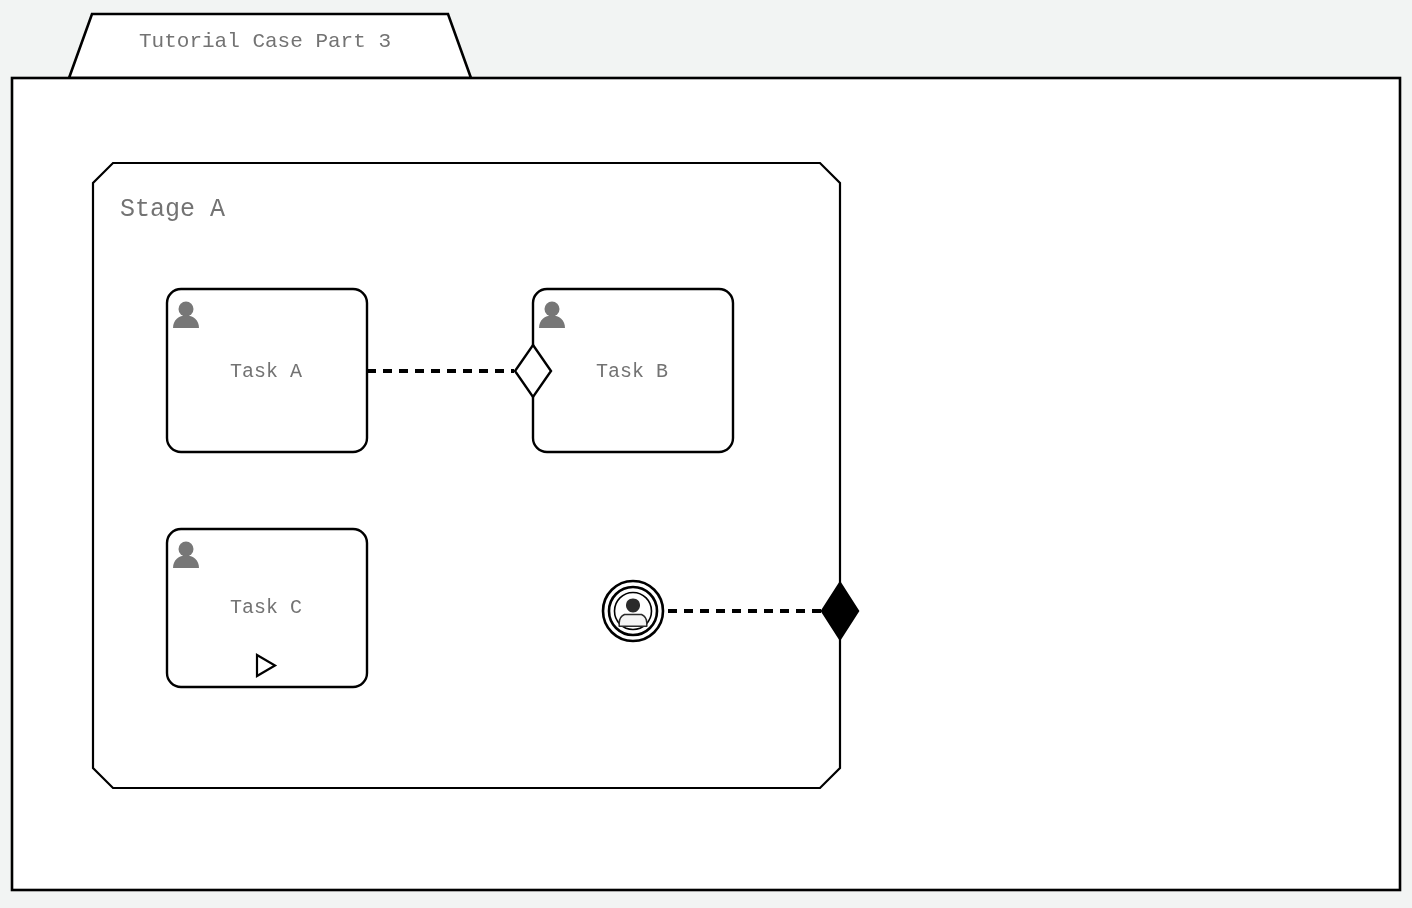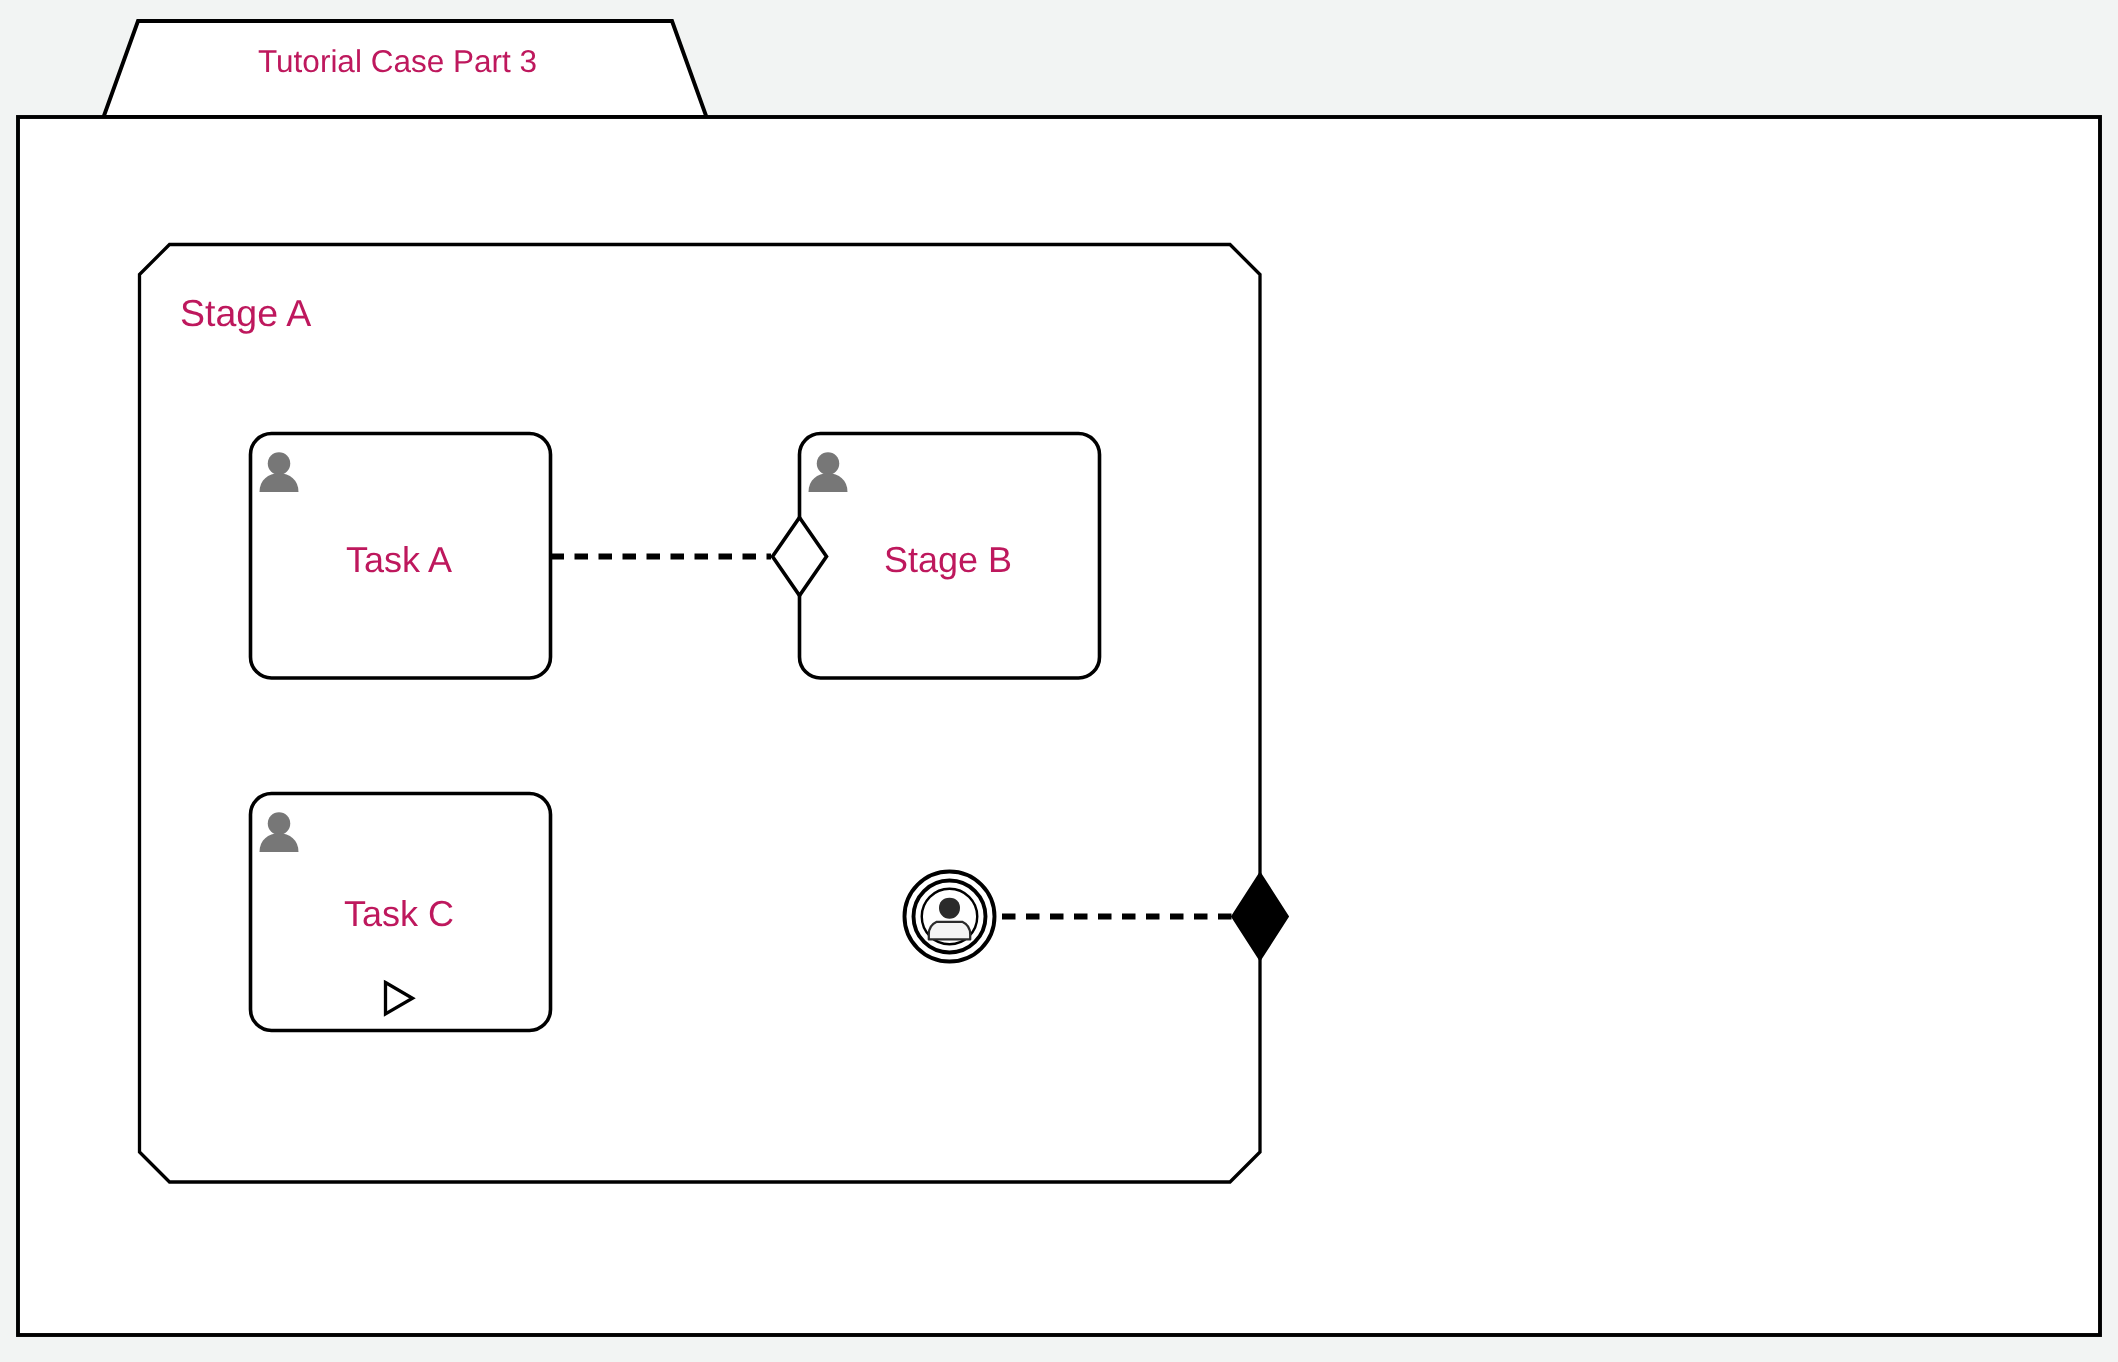--- a/index.html
+++ b/index.html
@@ -25,40 +25,40 @@
   .diagram-svg {
     position: absolute;
     left: 0;
     top: 0;
     width: 1412px;
     height: 908px;
     display: block;
   }
   .lbl {
     position: absolute;
-    color: #be185d;
+    color: #737373;
     white-space: nowrap;
-    font-family: Liberation Sans, sans-serif;
+    font-family: Liberation Mono, monospace;
   }
   #case-title-label {
     left: 100px;
     top: 30px;
     width: 330px;
     text-align: center;
     font-size: 21px;
   }
   #stage-label {
     left: 120px;
     top: 195px;
     font-size: 25px;
   }
   .task-label {
     width: 200px;
     text-align: center;
-    font-size: 24px;
+    font-size: 20px;
   }
   #task-a-label { left: 166px; top: 360px; }
   #task-b-label { left: 532px; top: 360px; }
   #task-c-label { left: 166px; top: 596px; }
 </style>
 </head>
 <body>
 
 <div id="canvas">
 
@@ -108,17 +108,17 @@
     <polygon points="840,583 858,611 840,639 822,611" fill="#000000" stroke="#000000" stroke-width="2.4" stroke-linejoin="miter"></polygon>
 
   </svg>
 
   <div class="lbl" id="case-title-label">Tutorial Case Part 3</div>
 
   <div class="lbl" id="stage-label">Stage A</div>
 
   <div class="lbl task-label" id="task-a-label">Task A</div>
 
-  <div class="lbl task-label" id="task-b-label">Stage B</div>
+  <div class="lbl task-label" id="task-b-label">Task B</div>
 
   <div class="lbl task-label" id="task-c-label">Task C</div>
 
 </div>
 
 </body></html>

